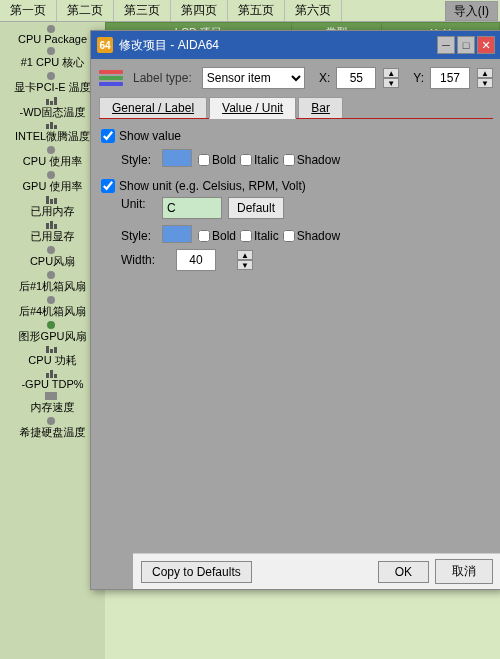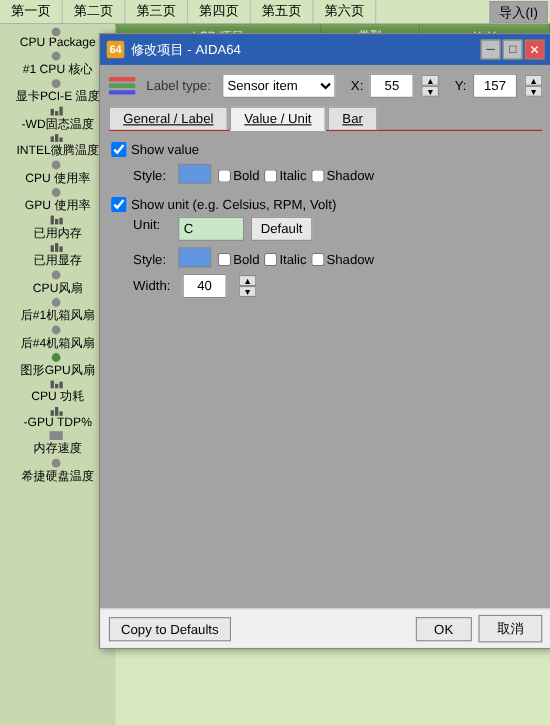--- a/index.html
+++ b/index.html
@@ -258,21 +258,21 @@
       font-size: 12px;
       background: #e8e8e8;
       border: 1px solid #888;
       cursor: pointer;
     }
 
     .width-row {
       display: flex;
       align-items: center;
       margin-left: 20px;
-      gap: 10px;
+      gap: 20px;
     }
     .width-label { font-size: 12px; width: 35px; }
     .width-input {
       width: 40px;
       height: 22px;
       border: 1px solid #888;
       font-size: 12px;
       text-align: center;
     }
 
@@ -284,20 +284,21 @@
 
     
     .dialog-bottombar {
       display: flex;
       align-items: center;
       padding: 6px 8px;
       border-top: 1px solid #ccc;
       background: #f0f0f0;
       flex-shrink: 0;
       height: 36px;
+      margin-left: 42px;
     }
     .copy-defaults-btn {
       padding: 3px 10px;
       font-size: 12px;
       background: #e8e8e8;
       border: 1px solid #888;
       cursor: pointer;
     }
     .spacer { flex: 1; }
     .ok-btn, .cancel-btn {

